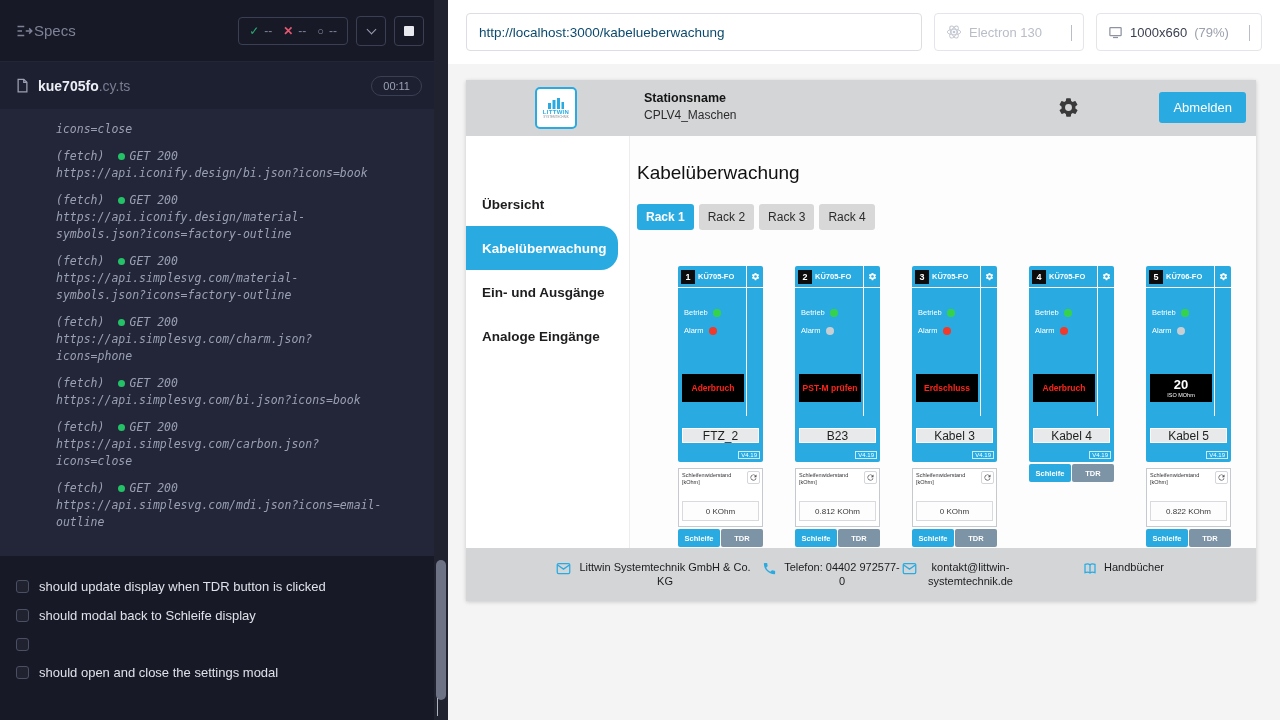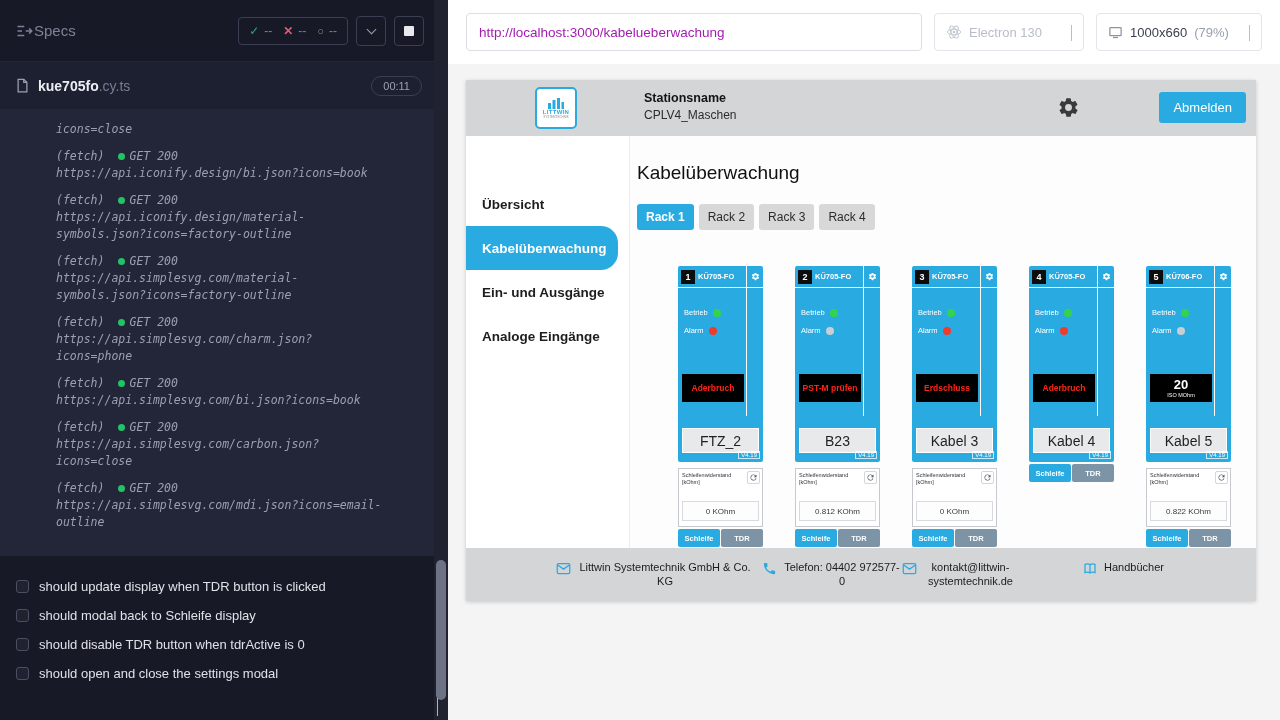--- a/index.html
+++ b/index.html
@@ -46,21 +46,21 @@
 
   .runner-scrollbar { position:absolute; right:0; top:0; width:14px; height:720px; background:#20222f; }
   .runner-thumb { position:absolute; left:2px; width:10px; top:560px; height:140px; background:#6d7284; border-radius:5px; }
   .scroll-arrow { position:absolute; left:3px; bottom:4px; color:#aeb2c0; }
   .scroll-arrow .chev { border-color:#aeb2c0; }
 
   
   .chrome { position:absolute; left:448px; top:0; width:832px; height:720px; background:#f4f4f5; }
   .toolbar { height:64px; background:#fff; display:flex; align-items:center; padding:0 18px; gap:12px; }
   .url-box { flex:1; height:38px; border:1px solid #dcdee3; border-radius:4px; display:flex; align-items:center;
-             padding:0 12px; color:#a21caf; font-size:13.5px; background:#fff; }
+             padding:0 12px; color:#0c4a6e; font-size:13.5px; background:#fff; }
   .select-box { height:38px; border:1px solid #e3e5ea; border-radius:4px; display:flex; align-items:center;
                 padding:0 11px; gap:7px; font-size:13px; background:#fff; }
   .browser-select { width:150px; color:#b9bdc8; }
   .viewport-select { width:166px; color:#3c4150; }
   .vp-zoom { color:#9ba0ad; }
   .sel-chev { margin-left:auto; color:#b9bdc8; }
 
   
   .app { position:absolute; left:18px; top:80px; width:790px; height:521px; background:#fff;
          box-shadow:0 1px 4px rgba(0,0,0,0.18); }
@@ -103,23 +103,23 @@
   .led-row + .led-row { margin-top:9px; }
   .led { width:8px; height:8px; border-radius:50%; }
   .led-green { background:#37d24b; }
   .led-red { background:#ef3a2c; }
   .led-gray { background:#c9ced2; }
   .status-box { position:absolute; left:4px; top:108px; width:62px; height:28px; background:#000;
                 display:flex; flex-direction:column; align-items:center; justify-content:center; }
   .status-text { color:#ff2418; font-size:8.5px; font-weight:bold; text-align:center; line-height:9px; }
   .status-value { color:#fff; font-size:13px; font-weight:bold; line-height:13px; }
   .status-unit { color:#fff; font-size:5.5px; margin-top:1px; }
-  .name-field { position:absolute; left:4px; right:4px; top:162px; height:25px; background:#e7e9ea;
+  .name-field { position:absolute; left:4px; right:4px; top:162px; height:15px; background:#e7e9ea;
                 border:1px solid #fff; display:flex; align-items:center; justify-content:center;
-                font-size:14px; color:#1f1f1f; }
+                font-size:12px; color:#1f1f1f; }
   .dev-version { position:absolute; right:3px; bottom:3px; font-size:6px; color:#fff;
                  border:1px solid rgba(255,255,255,0.75); padding:0 2px; }
   .meas { margin-top:6px; border:1px solid #c6c9cd; background:#fff; padding:3px; position:relative; height:59px; }
   .meas-label { font-size:5.5px; color:#333; width:62px; line-height:7px; }
   .meas-refresh { position:absolute; top:2px; right:2px; width:13px; height:13px; border:1px solid #d3d6da;
                   border-radius:2px; display:flex; align-items:center; justify-content:center; }
   .meas-value { margin-top:15px; height:20px; border:1px solid #d8dade; background:#fdfdfd;
                 display:flex; align-items:center; justify-content:center; font-size:8px; color:#3a3a3a; }
   .btn-row { display:flex; gap:1px; height:18px; margin-top:2px; }
   .btn { flex:1; display:flex; align-items:center; justify-content:center; font-size:7.5px;
@@ -222,21 +222,20 @@
     <div class="test-item">
         <span class="test-box"></span>
         <span>should update display when TDR button is clicked</span>
       </div>
     <div class="test-item">
         <span class="test-box"></span>
         <span>should modal back to Schleife display</span>
       </div>
     <div class="test-item">
         <span class="test-box"></span>
-        <span>should disable TDR button when tdrActive is 0</span>
       </div>
     <div class="test-item">
         <span class="test-box"></span>
         <span>should open and close the settings modal</span>
       </div>
   </div>
 
   <div class="runner-scrollbar">
     <div class="runner-thumb"></div>
     <div class="scroll-arrow"><span class="chev"></span></div>

